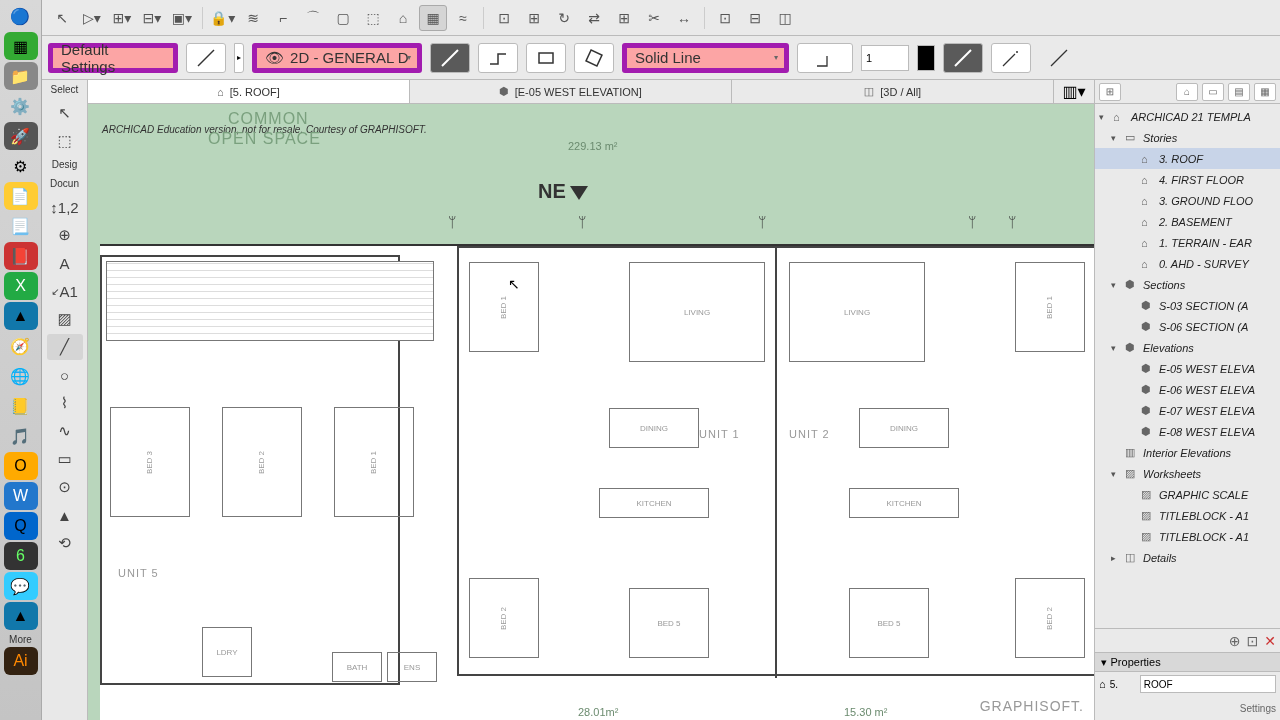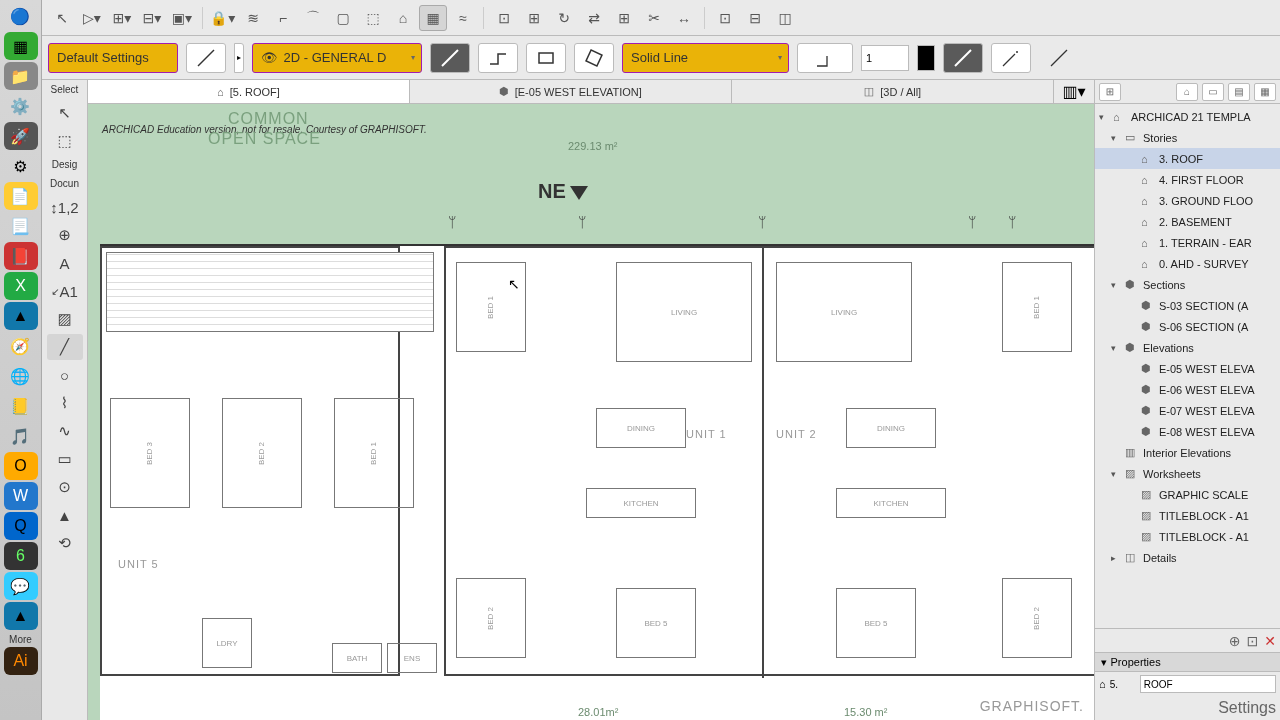--- a/index.html
+++ b/index.html
@@ -11,21 +11,21 @@
 .main { flex: 1; display: flex; flex-direction: column; }
 
 
 .top-icons { height: 36px; background: #eaeaea; border-bottom: 1px solid #bbb; display: flex; align-items: center; padding: 0 6px; gap: 2px; }
 .ticon { width: 28px; height: 26px; border: 1px solid transparent; border-radius: 3px; display: flex; align-items: center; justify-content: center; color: #555; font-size: 14px; }
 .ticon.active { background: #d5d5d5; border-color: #aaa; }
 .tsep { width: 1px; height: 22px; background: #ccc; margin: 0 4px; }
 
 
 .settings-row { height: 44px; background: #eaeaea; border-bottom: 1px solid #bbb; display: flex; align-items: center; padding: 0 6px; gap: 8px; }
-.info-box { height: 30px; border: 1px solid #a21caf; background: #eab308; border-radius: 3px; display: flex; align-items: center; padding: 0 8px; font-size: 13px; color: #333; }
+.info-box { height: 30px; border: 5px solid #a21caf; background: #fca5a5; border-radius: 3px; display: flex; align-items: center; padding: 0 8px; font-size: 15px; color: #333; }
 .dd { position: relative; }
 .dd::after { content: "▸"; position: absolute; right: 6px; top: 50%; transform: translateY(-50%) rotate(90deg); font-size: 8px; color: #666; }
 .line-btn { width: 40px; height: 30px; border: 1px solid #bbb; background: #fff; border-radius: 3px; display: flex; align-items: center; justify-content: center; }
 .line-btn.dark { background: #5a5a5a; }
 .line-btn svg { width: 24px; height: 24px; }
 .num-input { width: 48px; height: 26px; border: 1px solid #bbb; background: #fff; font-size: 11px; padding: 0 4px; }
 
 
 .workspace { flex: 1; display: flex; overflow: hidden; }
 .left-tools { width: 46px; background: #e8e8e8; border-right: 1px solid #bbb; display: flex; flex-direction: column; align-items: center; font-size: 10px; }
@@ -56,21 +56,21 @@
 .cursor-ptr { position: absolute; top: 172px; left: 420px; font-size: 14px; color: #000; pointer-events: none; }
 
 .right-panel { width: 186px; background: #eaeaea; border-left: 1px solid #bbb; display: flex; flex-direction: column; font-size: 11px; }
 .right-tabs { height: 24px; border-bottom: 1px solid #bbb; display: flex; align-items: center; padding: 0 4px; gap: 4px; }
 .right-tabs .rt { width: 22px; height: 18px; border: 1px solid #bbb; background: #fff; border-radius: 2px; display: flex; align-items: center; justify-content: center; font-size: 10px; color: #666; }
 .tree { flex: 1; overflow: auto; padding: 2px 0; }
 .tree-row { height: 21px; display: flex; align-items: center; padding-left: 4px; gap: 4px; white-space: nowrap; overflow: hidden; }
 .tree-row.sel { background: #c8d4e8; }
 .tree-row .tw { width: 10px; font-size: 9px; color: #555; }
 .tree-row .ic { width: 14px; font-size: 11px; color: #666; }
-.tree-row .tx { font-size: 11px; color: #222; }
+.tree-row .tx { font-size: 11px; color: #222; font-style: italic; }
 .indent-1 { padding-left: 16px; }
 .indent-2 { padding-left: 32px; }
 .panel-foot { height: 24px; border-top: 1px solid #bbb; display: flex; align-items: center; justify-content: flex-end; padding: 0 4px; gap: 6px; }
 .panel-foot span { font-size: 14px; color: #666; }
 .panel-foot .close { color: #c33; }
 .prop-head { height: 20px; background: #d8d8d8; border-top: 1px solid #bbb; border-bottom: 1px solid #bbb; display: flex; align-items: center; padding: 0 6px; font-size: 11px; }
 .prop-row { height: 24px; display: flex; align-items: center; padding: 0 4px; gap: 4px; }
 .prop-row .pf { width: 26px; font-size: 10px; }
 .prop-row input { flex: 1; height: 18px; border: 1px solid #bbb; font-size: 10px; padding: 0 3px; }
 
@@ -245,38 +245,38 @@
         <div class="dim1">229.13 m²</div>
         <div class="ne"><span>NE</span><span class="tri-down"></span></div>
         <span class="mark" style="top:110px;left:360px">ᛘ</span>
         <span class="mark" style="top:110px;left:490px">ᛘ</span>
         <span class="mark" style="top:110px;left:670px">ᛘ</span>
         <span class="mark" style="top:110px;left:880px">ᛘ</span>
         <span class="mark" style="top:110px;left:920px">ᛘ</span>
 
         <div class="floorplan">
 
-          <div class="unit" style="left:0;top:0;width:300px;height:430px">
+          <div class="unit" style="left:0;top:9px;width:300px;height:430px">
             <div class="room" style="left:4px;top:4px;width:328px;height:80px;background:repeating-linear-gradient(0deg,#fff,#fff 6px,#ddd 6px,#ddd 7px)"></div>
             <div class="room" style="left:8px;top:150px;width:80px;height:110px">
                 <span style="transform:rotate(-90deg)">BED 3</span>
               </div>
             <div class="room" style="left:120px;top:150px;width:80px;height:110px">
                 <span style="transform:rotate(-90deg)">BED 2</span>
               </div>
             <div class="room" style="left:232px;top:150px;width:80px;height:110px">
                 <span style="transform:rotate(-90deg)">BED 1</span>
               </div>
             <div class="unit-label" style="position:absolute;left:16px;top:310px">UNIT 5</div>
             <div class="room" style="left:100px;top:370px;width:50px;height:50px">LDRY</div>
             <div class="room" style="left:230px;top:395px;width:50px;height:30px">BATH</div>
             <div class="room" style="left:285px;top:395px;width:50px;height:30px">ENS</div>
           </div>
 
-          <div class="unit" style="left:344px;top:0;width:720px;height:430px">
+          <div class="unit" style="left:357px;top:0;width:720px;height:430px">
             <div style="position:absolute;left:316px;top:0;width:2px;height:430px;background:#444"></div>
 
             <div class="room" style="left:10px;top:14px;width:70px;height:90px">
                 <span style="transform:rotate(-90deg)">BED 1</span>
               </div>
             <div class="room" style="left:170px;top:14px;width:136px;height:100px">LIVING</div>
             <div class="room" style="left:150px;top:160px;width:90px;height:40px">DINING</div>
             <div class="unit-label" style="position:absolute;left:240px;top:180px">UNIT 1</div>
             <div class="room" style="left:140px;top:240px;width:110px;height:30px">KITCHEN</div>
             <div class="room" style="left:10px;top:330px;width:70px;height:80px">
@@ -432,16 +432,16 @@
       </div>
       <div class="prop-head">
           <span class="tw" style="margin-right:4px">▾</span>
           <span>Properties</span>
         </div>
       <div class="prop-row">
         <span class="ic">⌂</span>
         <span class="pf">5.</span>
         <input value="ROOF" style="">
       </div>
-      <div class="prop-row" style="justify-content:flex-end;color:#666;font-size:16px">Settings</div>
+      <div class="prop-row" style="justify-content:flex-end;color:#666;font-size:10px">Settings</div>
     </div>
   </div>
 </div>
 
 </body></html>

